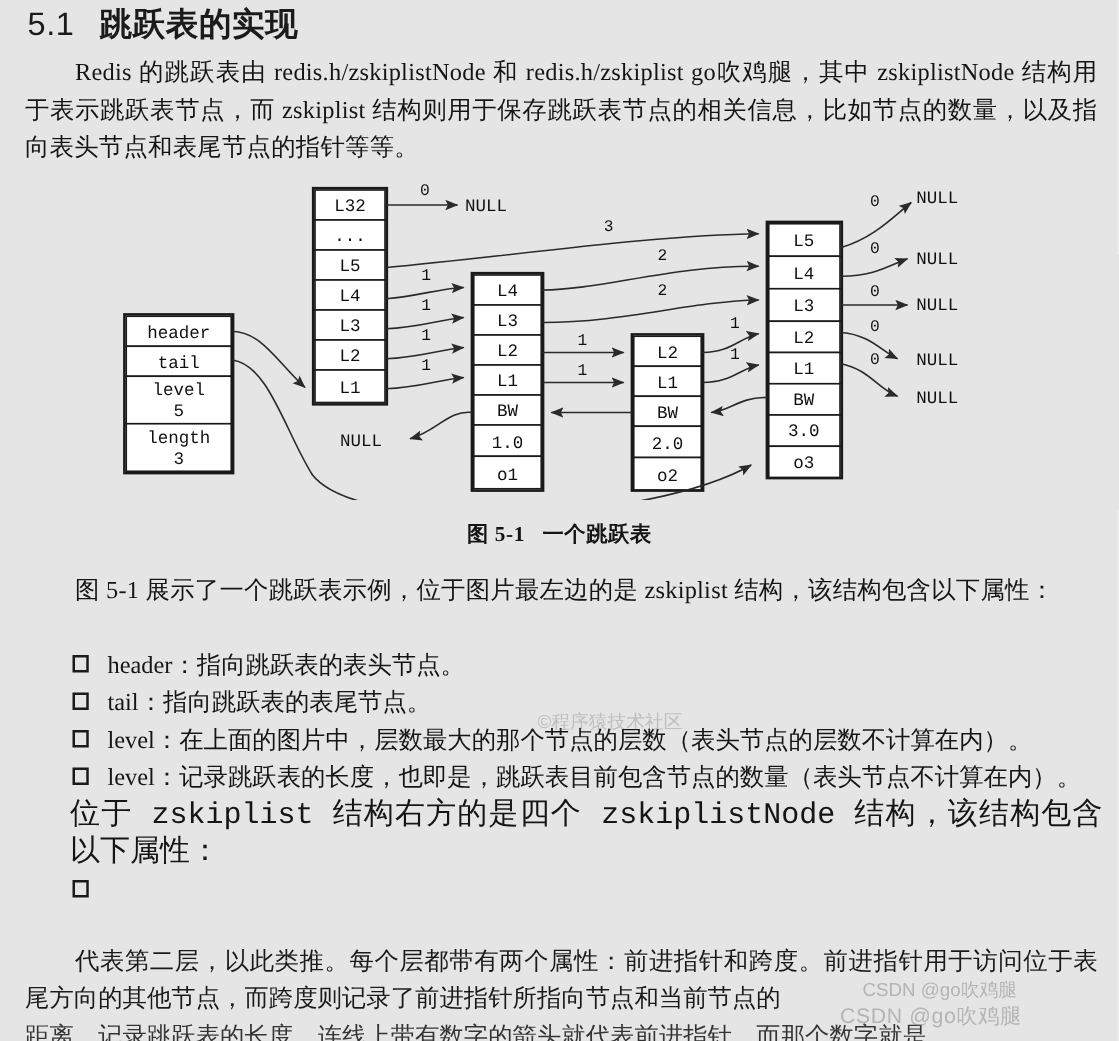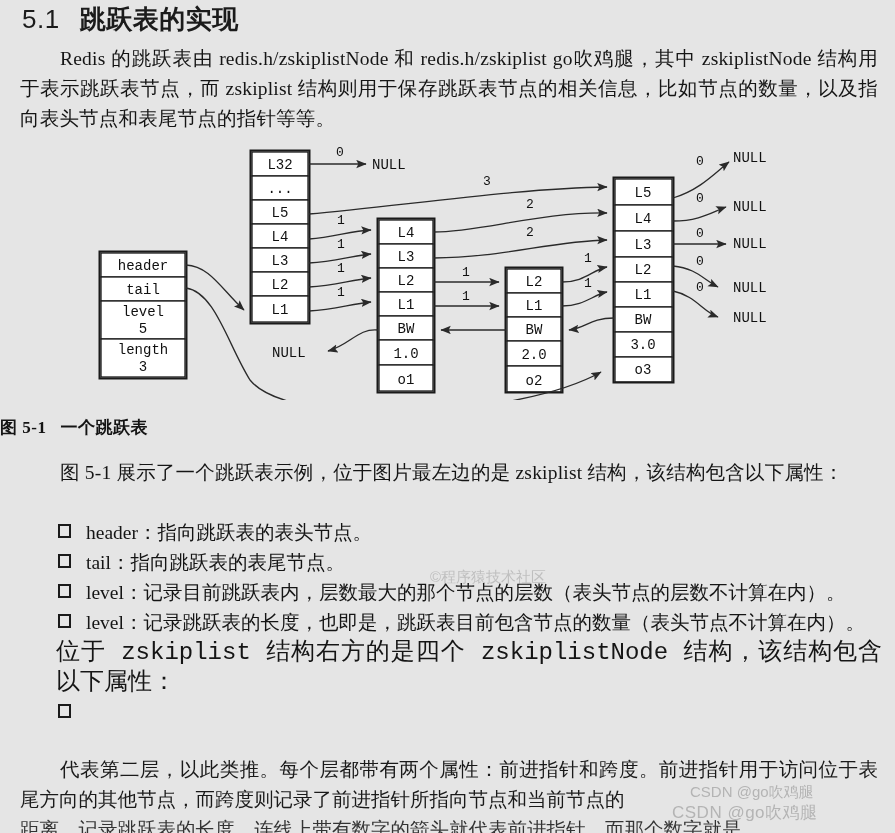--- a/index.html
+++ b/index.html
@@ -60,20 +60,21 @@
     width: 895px;
     height: 260px;
   }
   .figure svg { display: block; }
 
   .caption {
     position: absolute;
     left: 0;
     top: 416px;
     width: 895px;
+    text-align: center;
     font-size: 17px;
     font-weight: 600;
     letter-spacing: 0.5px;
     color: #141414;
   }
   .caption .capnum { margin-right: 14px; }
 
   .p-after-fig {
     left: 20px;
     top: 458px;
@@ -370,21 +371,21 @@
     <div class="bullet">
       <span class="marker"></span>
       <span class="mono-mix">header：指向跳跃表的表头节点。</span>
     </div>
     <div class="bullet">
       <span class="marker"></span>
       <span class="mono-mix">tail：指向跳跃表的表尾节点。</span>
     </div>
     <div class="bullet">
       <span class="marker"></span>
-      <span class="mono-mix">level：记录目前跳跃表内，层数最大的那个节点的层数（表头节点的层数不计算在内）。</span>
+      <span class="mono-mix">level：在上面的图片中，层数最大的那个节点的层数（表头节点的层数不计算在内）。</span>
     </div>
     <div class="bullet">
       <span class="marker"></span>
       <span class="mono-mix">level：记录跳跃表的长度，也即是，跳跃表目前包含节点的数量（表头节点不计算在内）。</span>
     </div>
     <div class="p-mid">位于 zskiplist 结构右方的是四个 zskiplistNode 结构，该结构包含以下属性：</div>
     <div class="bullet">
       <span class="marker"></span>
     </div>
   </div>

